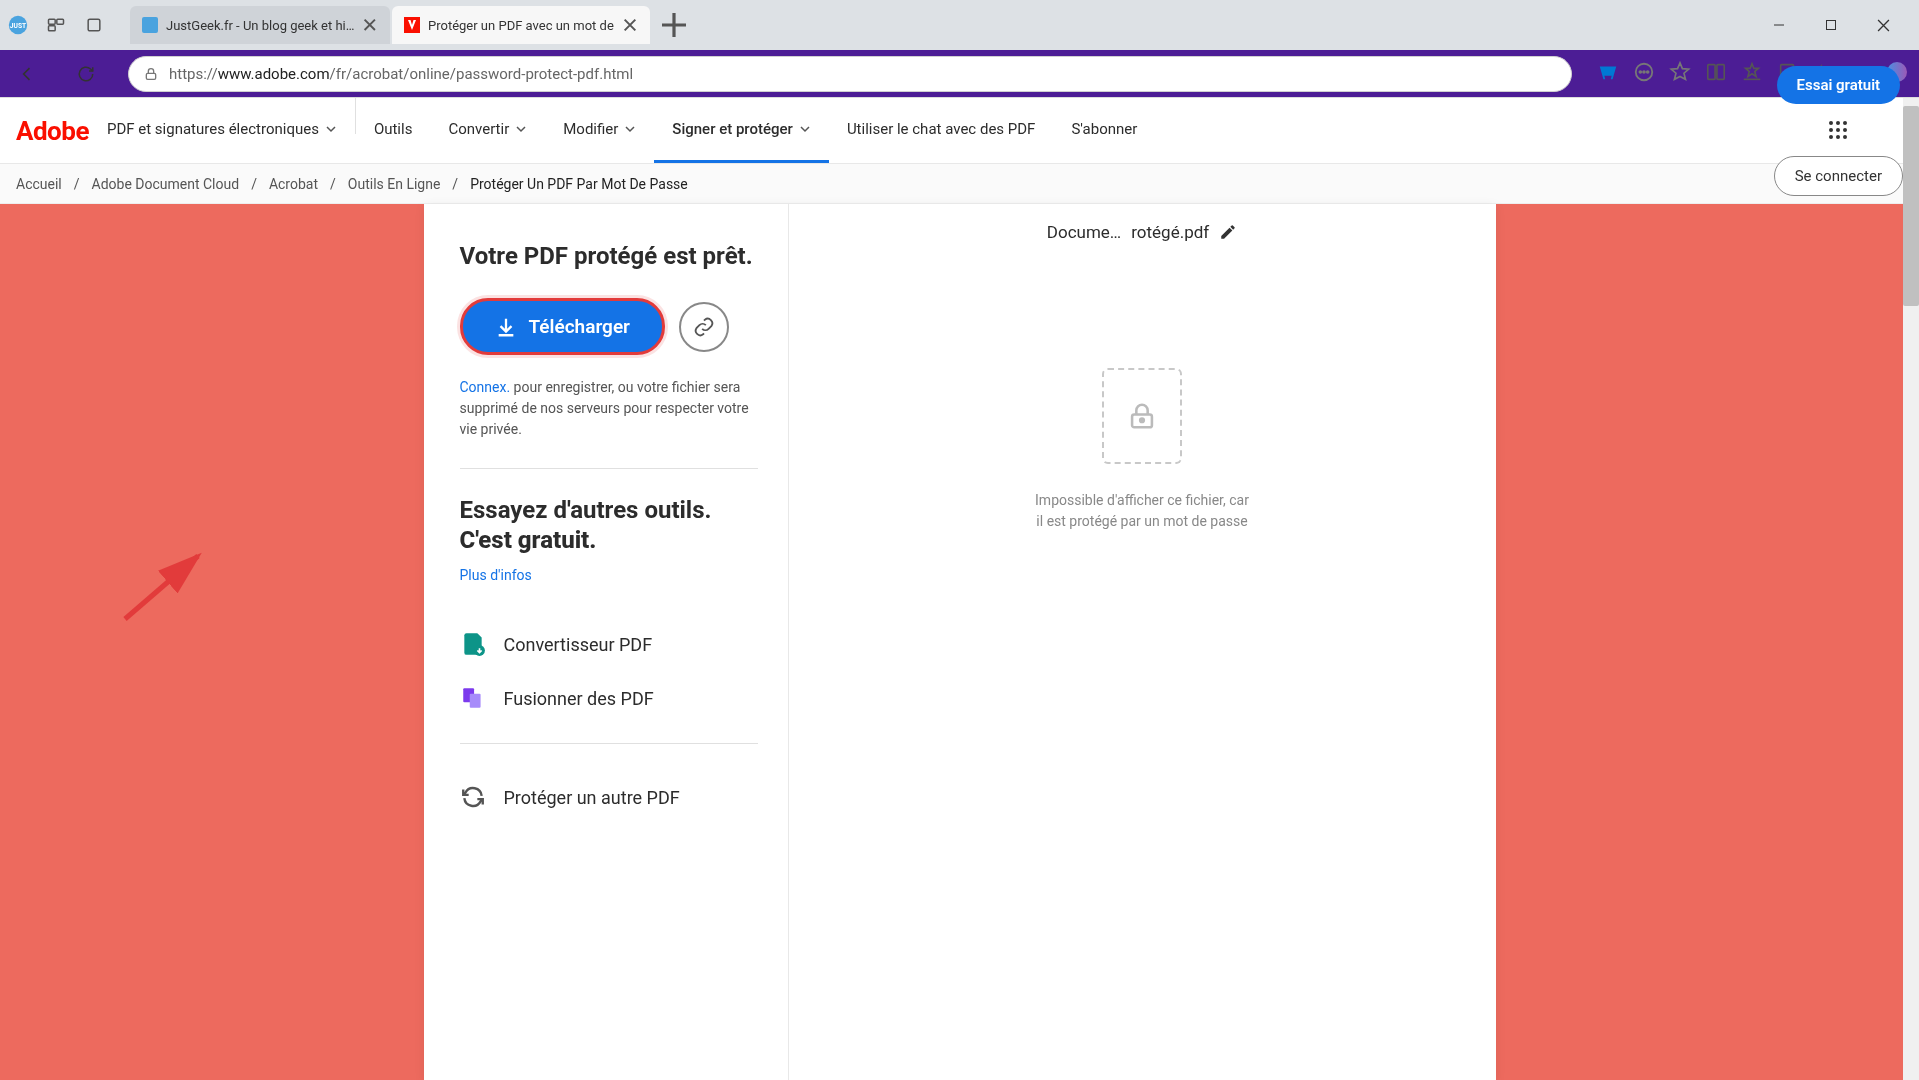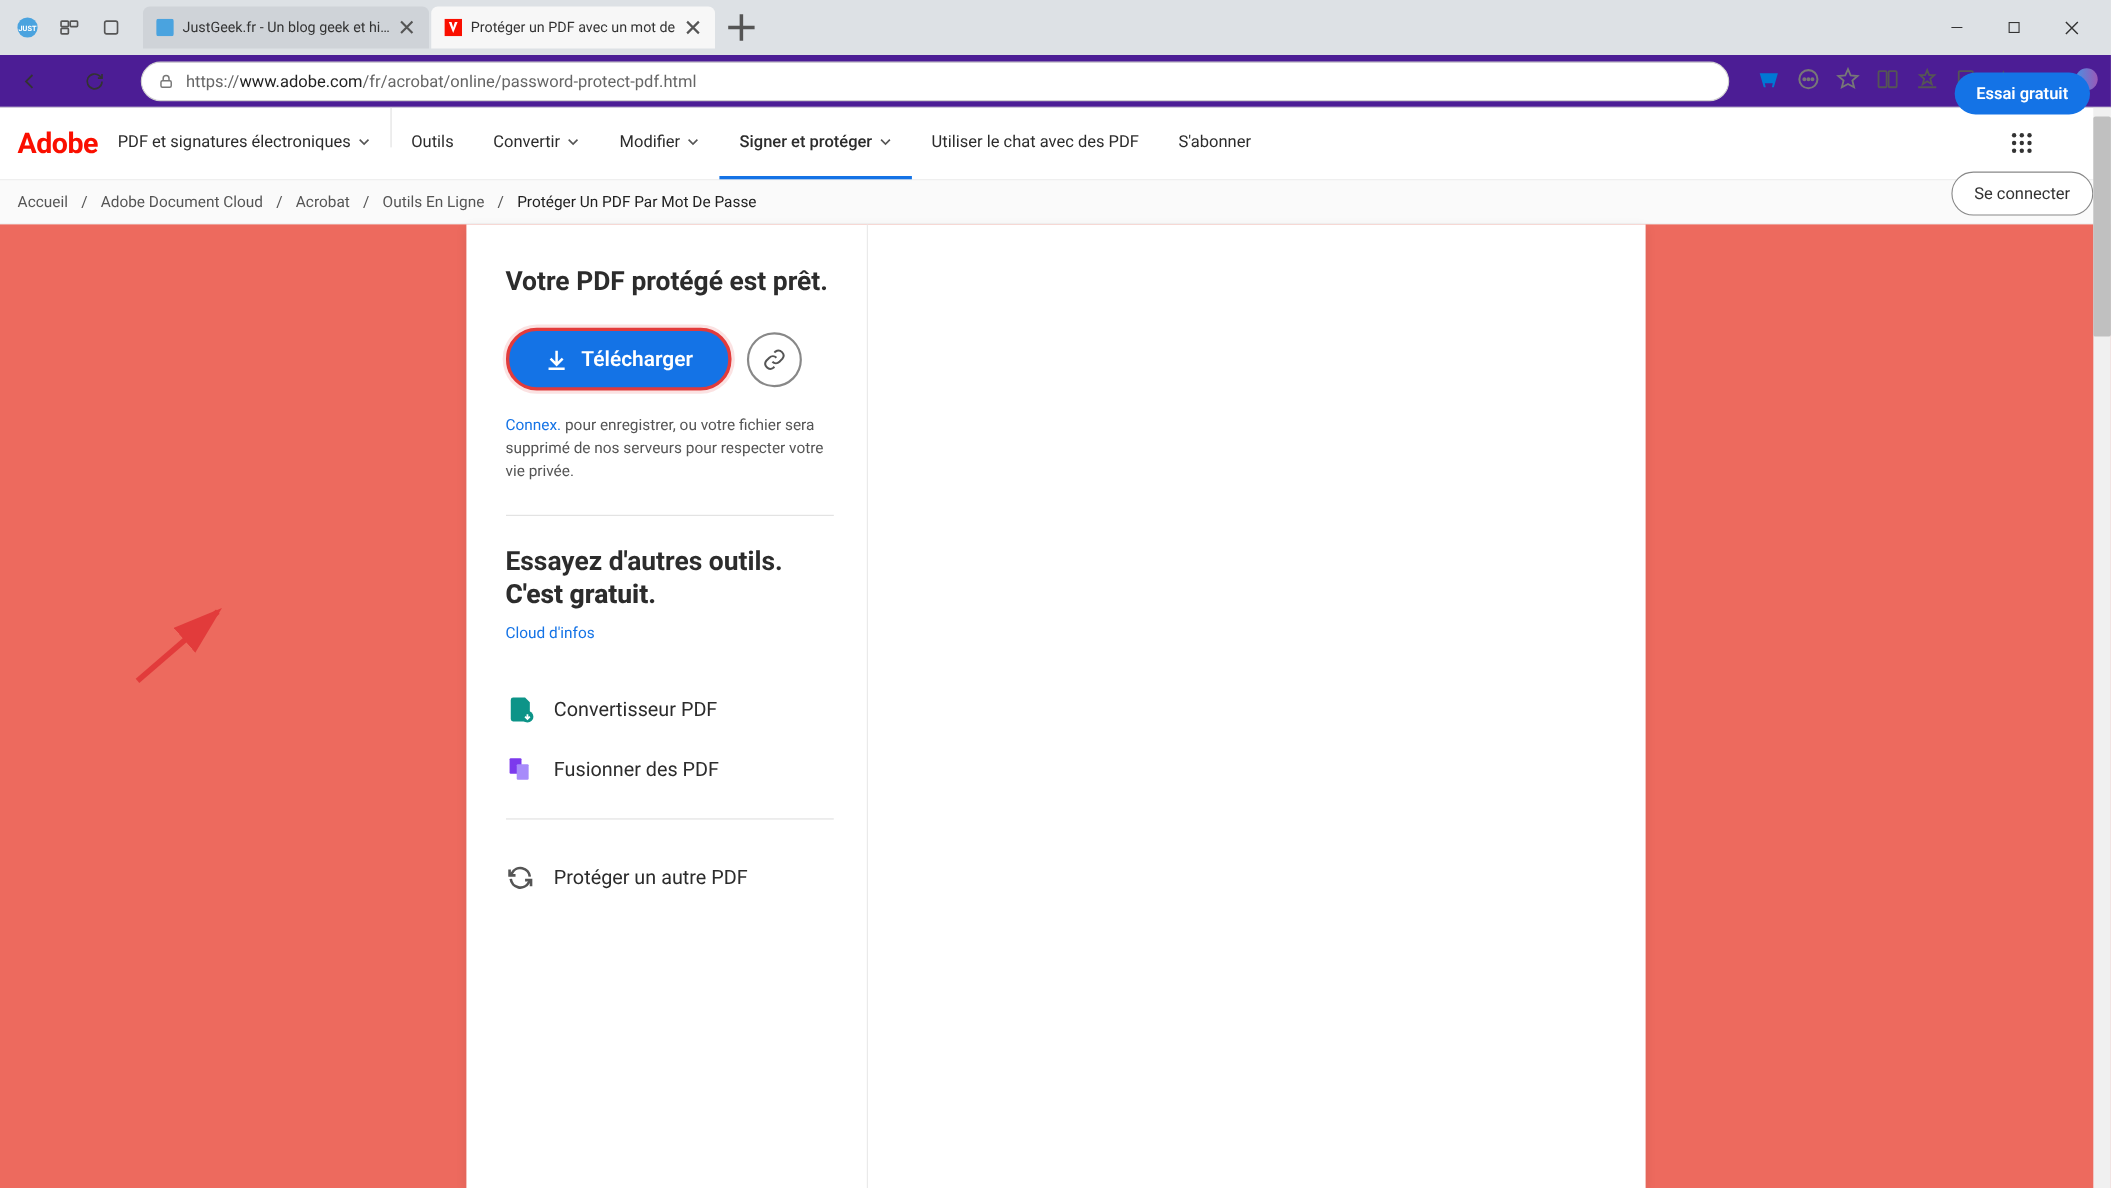--- a/index.html
+++ b/index.html
@@ -1,20 +1,20 @@
 <!DOCTYPE html>
 <html><head>
 <meta charset="utf-8">
 <style>
 * { margin: 0; padding: 0; box-sizing: border-box; font-family: -apple-system, BlinkMacSystemFont, "Segoe UI", Roboto, sans-serif; }
 body { background: #f5f5f5; width: 1919px; height: 1080px; overflow: hidden; }
 
 
 .browser-chrome { background: #dde1e5; height: 50px; display: flex; align-items: center; padding: 0 8px; gap: 4px; }
-.chrome-icon { width: 34px; height: 34px; display: flex; align-items: center; justify-content: center; border-radius: 4px; }
+.chrome-icon { width: 34px; height: 34px; display: flex; align-items: center; border-radius: 4px; }
 .chrome-icon svg { width: 20px; height: 20px; }
 .tab-bar { display: flex; align-items: center; gap: 2px; flex: 1; margin-left: 8px; }
 .tab { height: 38px; display: flex; align-items: center; padding: 0 12px; gap: 8px; border-radius: 6px 6px 0 0; font-size: 13px; color: #333; max-width: 260px; }
 .tab.active { background: #f7f7f7; }
 .tab.inactive { background: #cfd3d8; }
 .tab-favicon { width: 16px; height: 16px; flex-shrink: 0; }
 .tab-title { white-space: nowrap; overflow: hidden; text-overflow: ellipsis; }
 .tab-close { width: 16px; height: 16px; display: flex; align-items: center; justify-content: center; }
 .new-tab { width: 32px; height: 32px; display: flex; align-items: center; justify-content: center; margin-left: 6px; }
 .window-controls { display: flex; gap: 12px; margin-left: auto; padding-right: 8px; }
@@ -298,21 +298,21 @@
         <div class="link-btn">
           <svg width="22" height="22" viewBox="0 0 24 24" fill="none" stroke="#555" stroke-width="2">
               <path d="M10 14a5 5 0 0 0 7 0l3-3a5 5 0 0 0-7-7l-1 1"></path>
               <path d="M14 10a5 5 0 0 0-7 0l-3 3a5 5 0 0 0 7 7l1-1"></path>
             </svg>
         </div>
       </div>
       <p class="info-text"><span class="link">Connex.</span><span> pour enregistrer, ou votre fichier sera supprimé de nos serveurs pour respecter votre vie privée.</span></p>
       <div class="divider"></div>
       <h2 class="subtitle"><span>Essayez d'autres outils. </span><span class="bold">C'est gratuit.</span></h2>
-      <a class="more-link">Cloud d'infos</a>
+      <a class="more-link">Plus d'infos</a>
       <div class="tool-item">
         <div class="tool-icon"><svg viewBox="0 0 24 24">
               <path fill="#0d9488" d="M6 2h10l4 4v14a2 2 0 0 1-2 2H6a2 2 0 0 1-2-2V4a2 2 0 0 1 2-2z"></path>
               <circle cx="18" cy="18" r="5" fill="#0d9488"></circle>
               <path d="M16 18l2 2 2-2M18 16v4" stroke="#fff" stroke-width="1.5" fill="none"></path>
             </svg></div>
         <span>Convertisseur PDF</span>
       </div>
       <div class="tool-item">
         <div class="tool-icon"><svg viewBox="0 0 24 24">
@@ -326,20 +326,37 @@
         <div class="tool-icon"><svg viewBox="0 0 24 24" fill="none" stroke="#555" stroke-width="2.2">
               <path d="M20 11a8 8 0 0 0-15-3L3 10"></path>
               <path d="M3 5v5h5"></path>
               <path d="M4 13a8 8 0 0 0 15 3l2-2"></path>
               <path d="M21 19v-5h-5"></path>
             </svg></div>
         <span>Protéger un autre PDF</span>
       </div>
     </div>
 
+    <div class="right-panel">
+      <div class="filename-row">
+        <span>Docume…</span>
+        <span>rotégé.pdf</span>
+        <svg width="18" height="18" viewBox="0 0 24 24" fill="#333">
+            <path d="M3 17.25V21h3.75L17.8 9.94l-3.75-3.75L3 17.25zM20.7 7.04a1 1 0 0 0 0-1.41l-2.34-2.34a1 1 0 0 0-1.41 0l-1.83 1.83 3.75 3.75 1.83-1.83z"></path>
+          </svg>
+      </div>
+      <div class="preview-placeholder">
+        <svg width="34" height="34" viewBox="0 0 24 24" fill="none" stroke="#bbb" stroke-width="1.8">
+            <rect x="5" y="11" width="14" height="9" rx="1.5"></rect>
+            <path d="M8 11V8a4 4 0 0 1 8 0v3"></path>
+            <circle cx="12" cy="15" r="1.3" fill="#bbb"></circle>
+          </svg>
+      </div>
+      <p class="preview-msg">Impossible d'afficher ce fichier, car il est protégé par un mot de passe</p>
+    </div>
   </div>
 
   <svg class="arrow-annotation" width="100" height="80" viewBox="0 0 100 80">
     <defs>
         <marker id="ah" markerWidth="10" markerHeight="10" refX="8" refY="3" orient="auto">
           <path d="M0 0l9 3-9 3z" fill="#e23b3b"></path>
         </marker>
       </defs>
     <path d="M5 75 L78 12" stroke="#e23b3b" stroke-width="5" marker-end="url(#ah)"></path>
   </svg>

